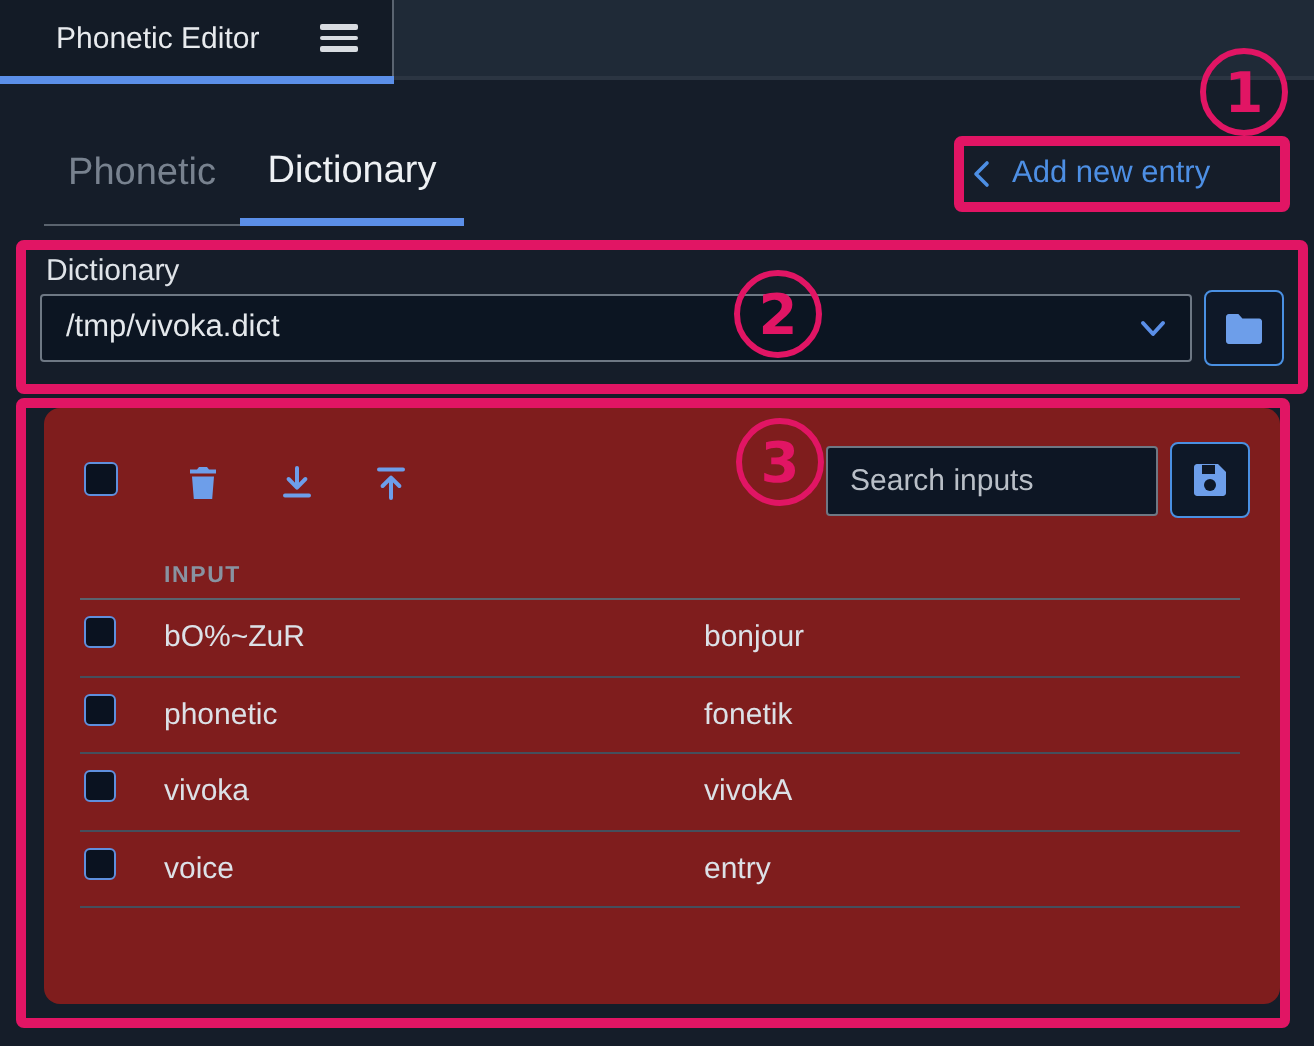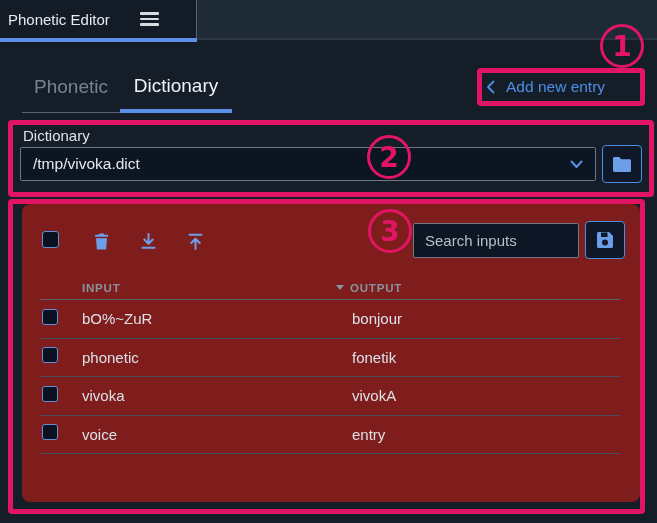--- a/index.html
+++ b/index.html
@@ -17,21 +17,21 @@
   .topbar {
     position: absolute; left: 0; top: 0;
     width: 657px; height: 38px;
     background: #1f2a37;
   }
   .window-tab {
     position: absolute; left: 0; top: 0;
     width: 197px; height: 38px;
     background: #131b26;
     display: flex; align-items: center;
-    padding-left: 8px;
+    padding-left: 28px;
     border-right: 1px solid #5a6470;
     cursor: pointer;
   }
   .window-title { color: #e8ebee; font-size: 15px; }
   .hamburger { margin-left: 30px; display: inline-flex; flex-direction: column; gap: 3px; }
   .hamburger span { display: block; width: 19px; height: 2.5px; background: #d8dce1; border-radius: 1px; }
   .tab-indicator-top {
     position: absolute; left: 0; top: 38px;
     width: 197px; height: 4px; background: #5b8fe8;
   }
@@ -235,24 +235,20 @@
       <svg width="18" height="18" viewBox="0 0 18 18">
         <path d="M1 2.5C1 1.7 1.7 1 2.5 1H13l4 4v10.5c0 .8-.7 1.5-1.5 1.5h-13C1.7 17 1 16.3 1 15.5V2.5z" fill="#6d9eea"></path>
         <rect x="5" y="1.5" width="6.5" height="4.5" fill="#0e1828"></rect>
         <circle cx="9" cy="11.5" r="3" fill="#0e1828"></circle>
       </svg>
     </button>
 
     <div class="table-header">
       <span></span>
       <span class="col-label">INPUT</span>
-      <span class="col-output-wrap">
-        <span class="sort-arrow"></span>
-        <span class="col-label">OUTPUT</span>
-      </span>
     </div>
 
     <div class="table-body">
   <div class="table-row">
     <span><span class="checkbox" style="width:16px;height:16px;"></span></span>
     <span class="cell">bO%~ZuR</span>
     <span class="cell">bonjour</span>
   </div>
 
   <div class="table-row">

